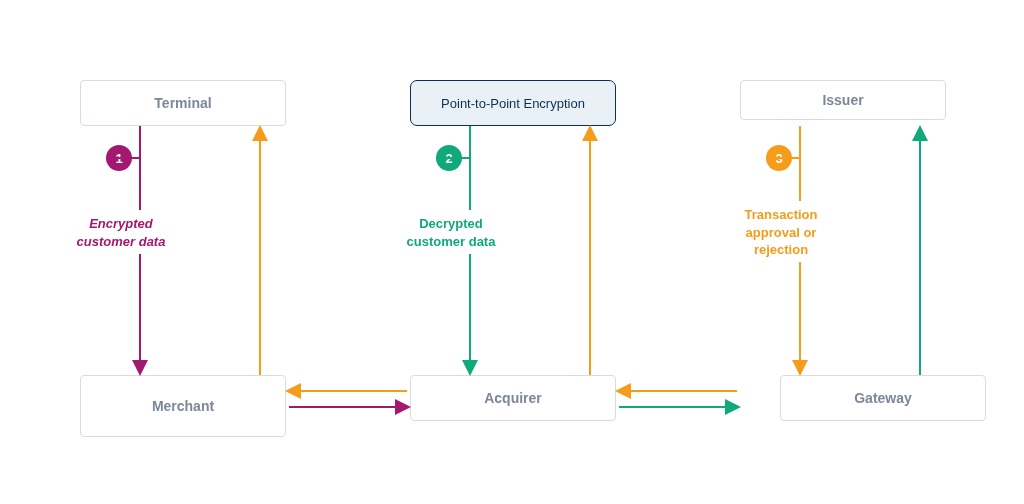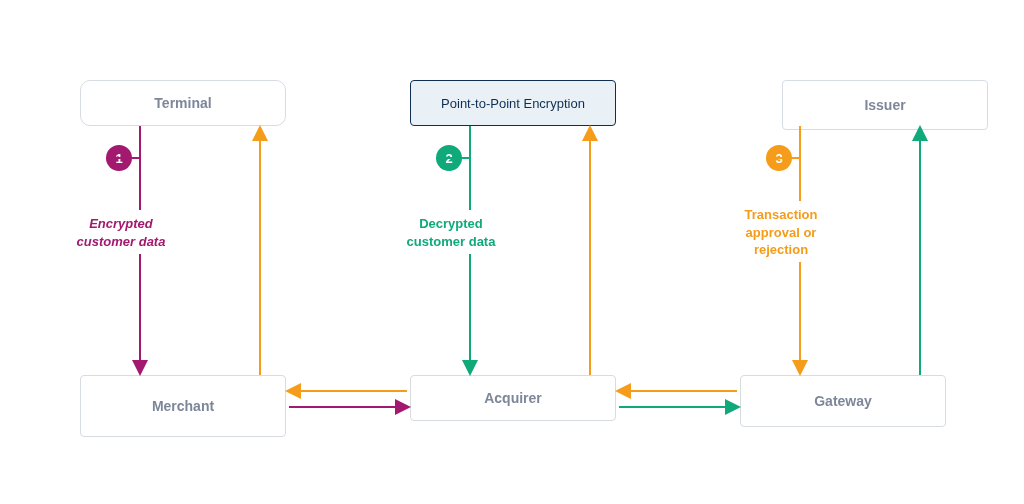--- a/index.html
+++ b/index.html
@@ -48,31 +48,31 @@
   .flow-label.c1 { color: #a3196f; }
   .flow-label.c2 { color: #0fa97a; }
   .flow-label.c3 { color: #f59c1a; }
   svg.arrow { position: absolute; overflow: visible; pointer-events: none; }
 </style>
 </head>
 <body>
 
 <div class="canvas">
 
-  <div class="box" style="left:80px; top:80px; width:206px; height:46px;border-radius:10px;">Terminal</div>
+  <div class="box" style="left:80px; top:80px; width:206px; height:46px;">Terminal</div>
 
-  <div class="box highlight" style="left:410px; top:80px; width:206px; height:46px;">Point-to-Point Encryption</div>
+  <div class="box highlight" style="left:410px; top:80px; width:206px; height:46px;border-radius:7px;">Point-to-Point Encryption</div>
 
-  <div class="box" style="left:782px; top:80px; width:206px; height:50px;">Issuer</div>
+  <div class="box" style="left:740px; top:80px; width:206px; height:40px;">Issuer</div>
 
   <div class="box" style="left:80px; top:375px; width:206px; height:62px;">Merchant</div>
 
   <div class="box" style="left:410px; top:375px; width:206px; height:46px;">Acquirer</div>
 
-  <div class="box" style="left:740px; top:375px; width:206px; height:52px;">Gateway</div>
+  <div class="box" style="left:780px; top:375px; width:206px; height:46px;">Gateway</div>
 
   <div class="badge c1" style="left:106px; top:145px;">1</div>
   <div class="badge c2" style="left:436px; top:145px;">2</div>
   <div class="badge c3" style="left:766px; top:145px;">3</div>
 
   <div class="flow-label c1" style="left:66px; top:215px; width:110px;font-style:italic;">Encrypted customer data</div>
   <div class="flow-label c2" style="left:396px; top:215px; width:110px;">Decrypted customer data</div>
   <div class="flow-label c3" style="left:720px; top:206px; width:122px;">Transaction approval or rejection</div>
 
   <svg class="arrow" style="left:0; top:0; width:1024px; height:504px;">

